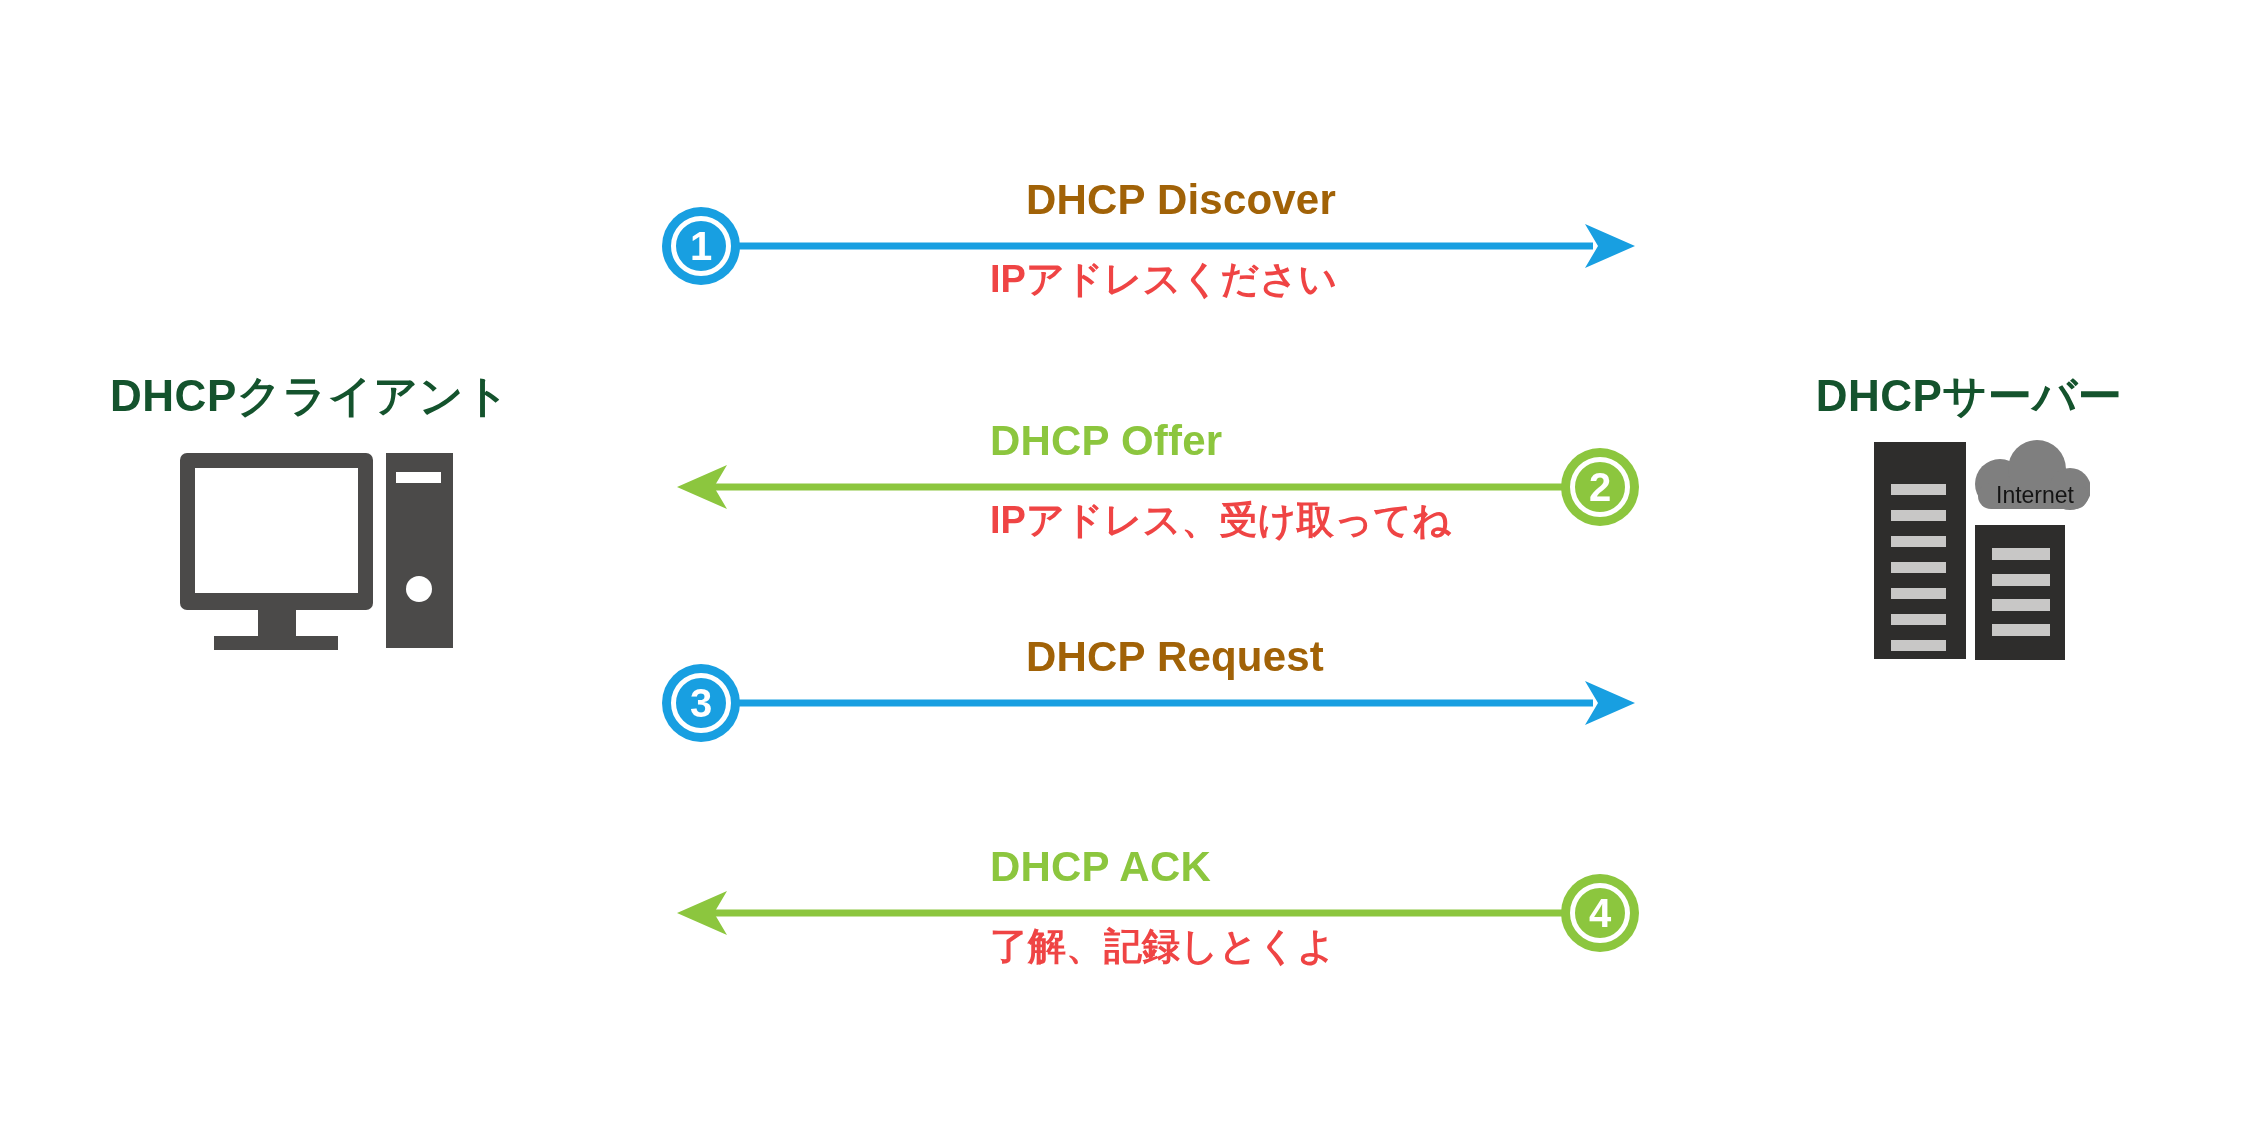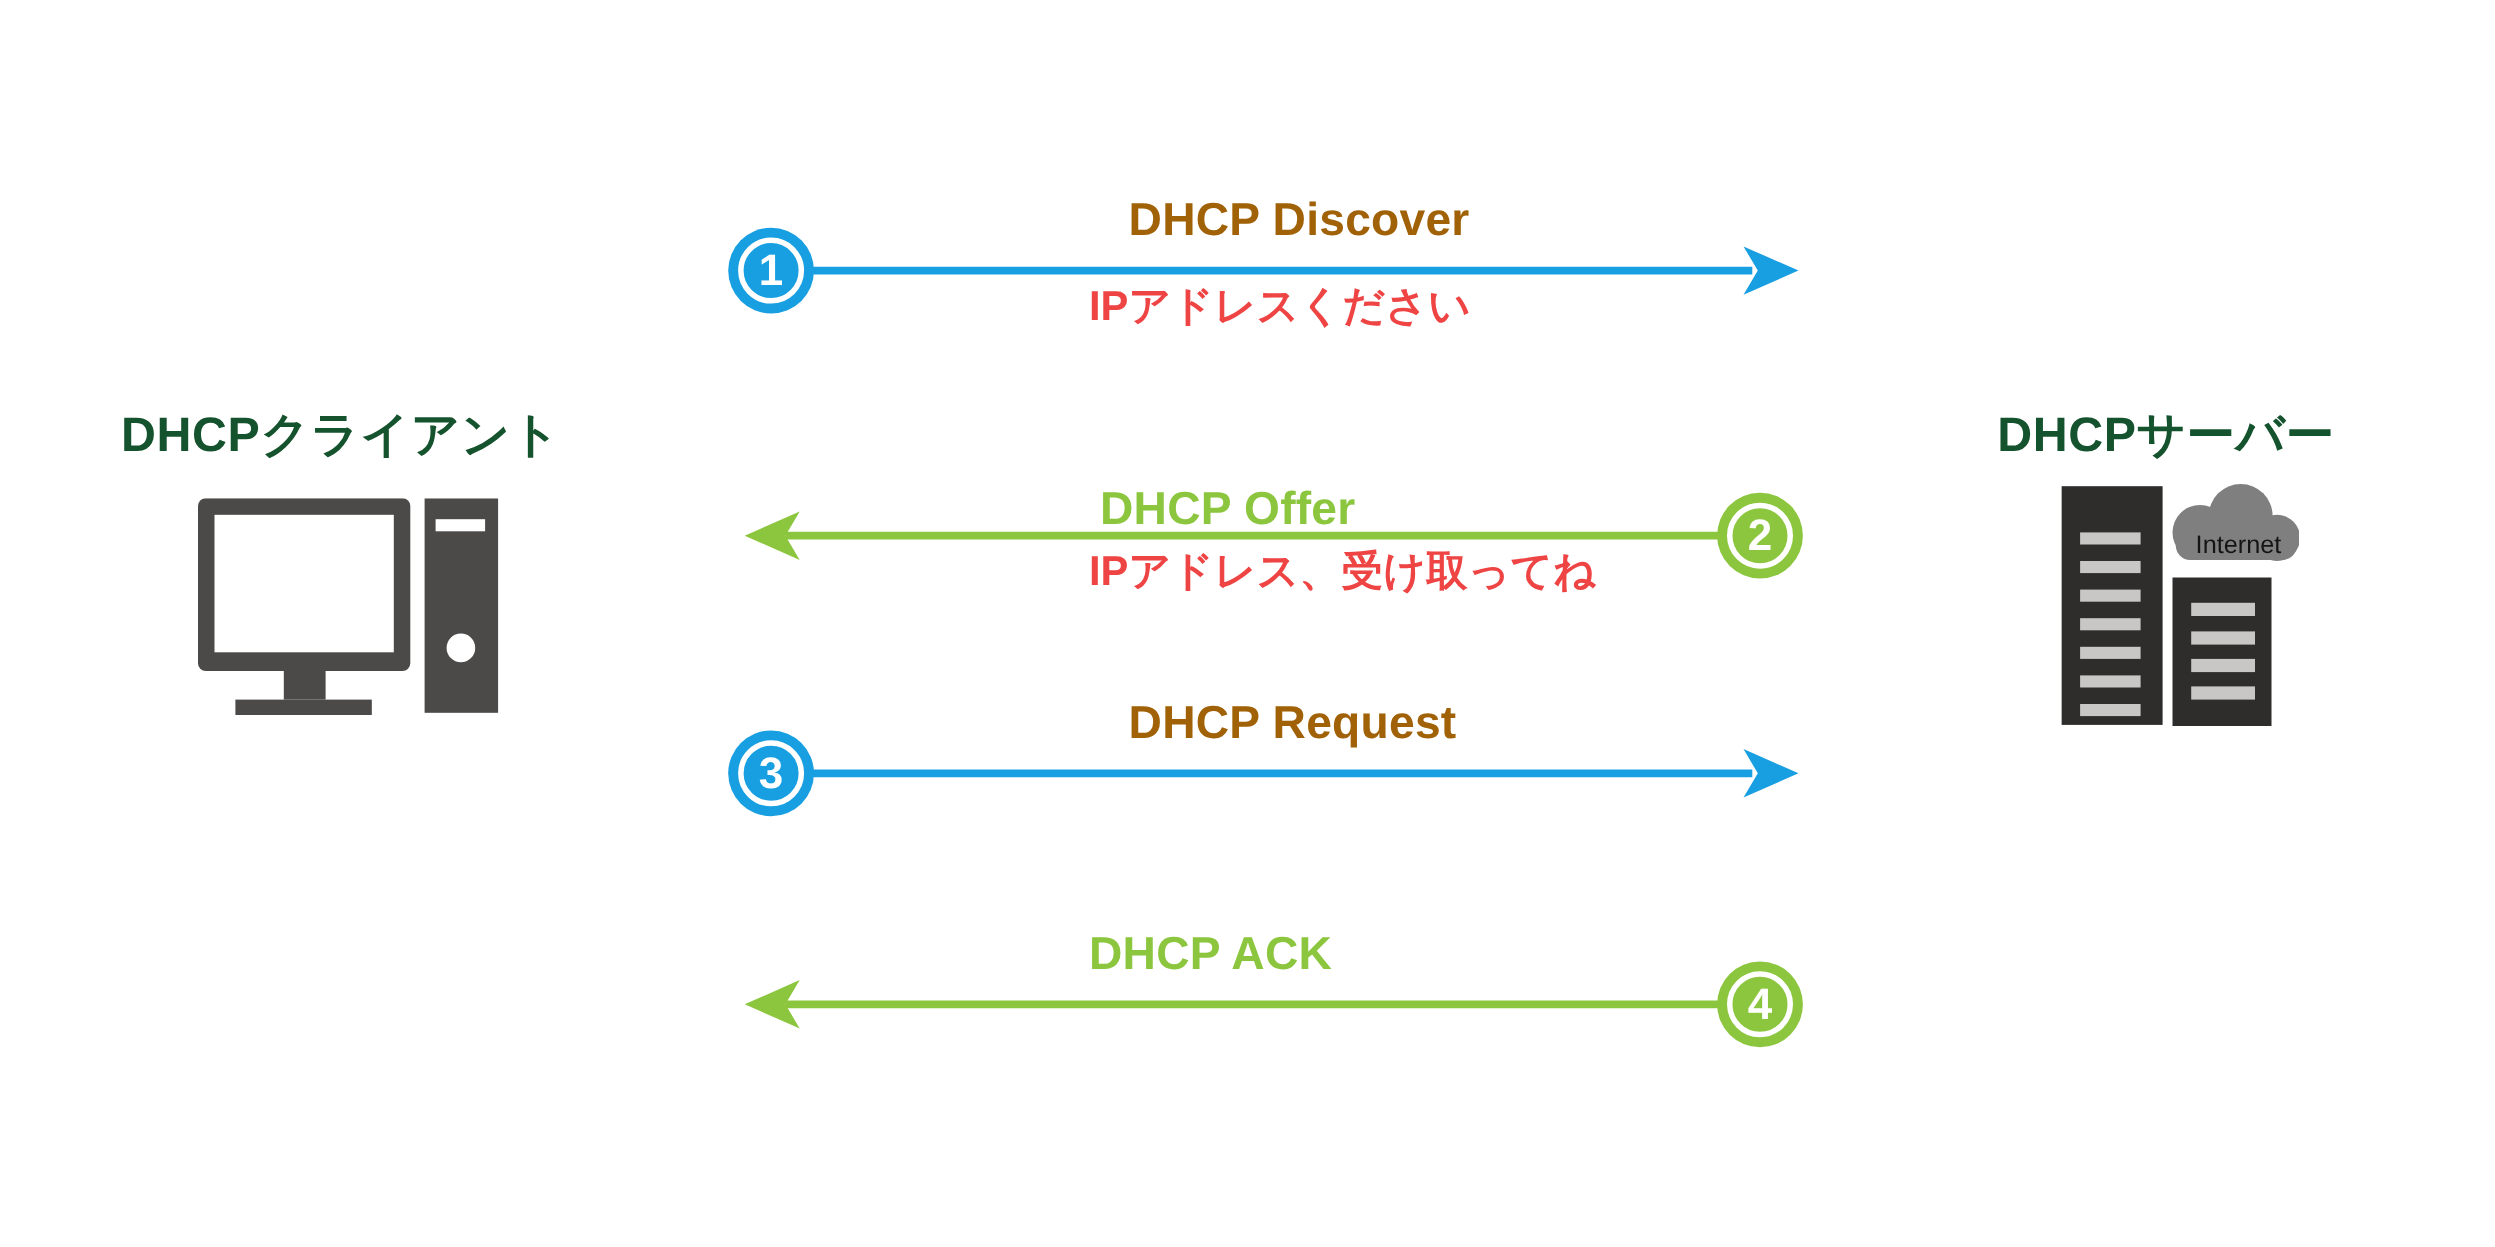--- a/index.html
+++ b/index.html
@@ -42,21 +42,21 @@
   .msg-note{
     position:absolute;
     left:990px;
     font-size:38px;
     font-weight:700;
     line-height:46px;
     color:#ef4444;
     white-space:nowrap;
   }
   #t1{top:176px;} #n1{top:256px;}
-  #t2{top:438px;margin-left:10px;} #n2{top:497px;text-align:right;}
+  #t2{top:417px;} #n2{top:497px;text-align:right;}
   #t3{top:633px;} #n3{top:713px;}
   #t4{top:843px;} #n4{top:923px;}
   
   .arrow-svg{position:absolute;display:block;}
   #a1{left:701px;top:218px;}
   #a2{left:677px;top:459px;}
   #a3{left:701px;top:675px;}
   #a4{left:677px;top:885px;}
   
   .badge{
@@ -163,14 +163,15 @@
 
   <div class="badge green" id="b4">
     <div class="badge-ring"></div>
     <span class="badge-num">4</span>
   </div>
   <svg class="arrow-svg" id="a4" width="923" height="56" viewBox="0 0 923 56">
     <polygon points="0,28 50,6 37,28 50,50" fill="#8CC63E"></polygon>
     <line x1="37" y1="28" x2="923" y2="28" stroke="#8CC63E" stroke-width="7"></line>
   </svg>
   <div class="msg-title green" id="t4">DHCP ACK</div>
+  <div class="msg-note" id="n4">了解、記録しとくよ</div>
 
 </div>
 
 </body></html>

